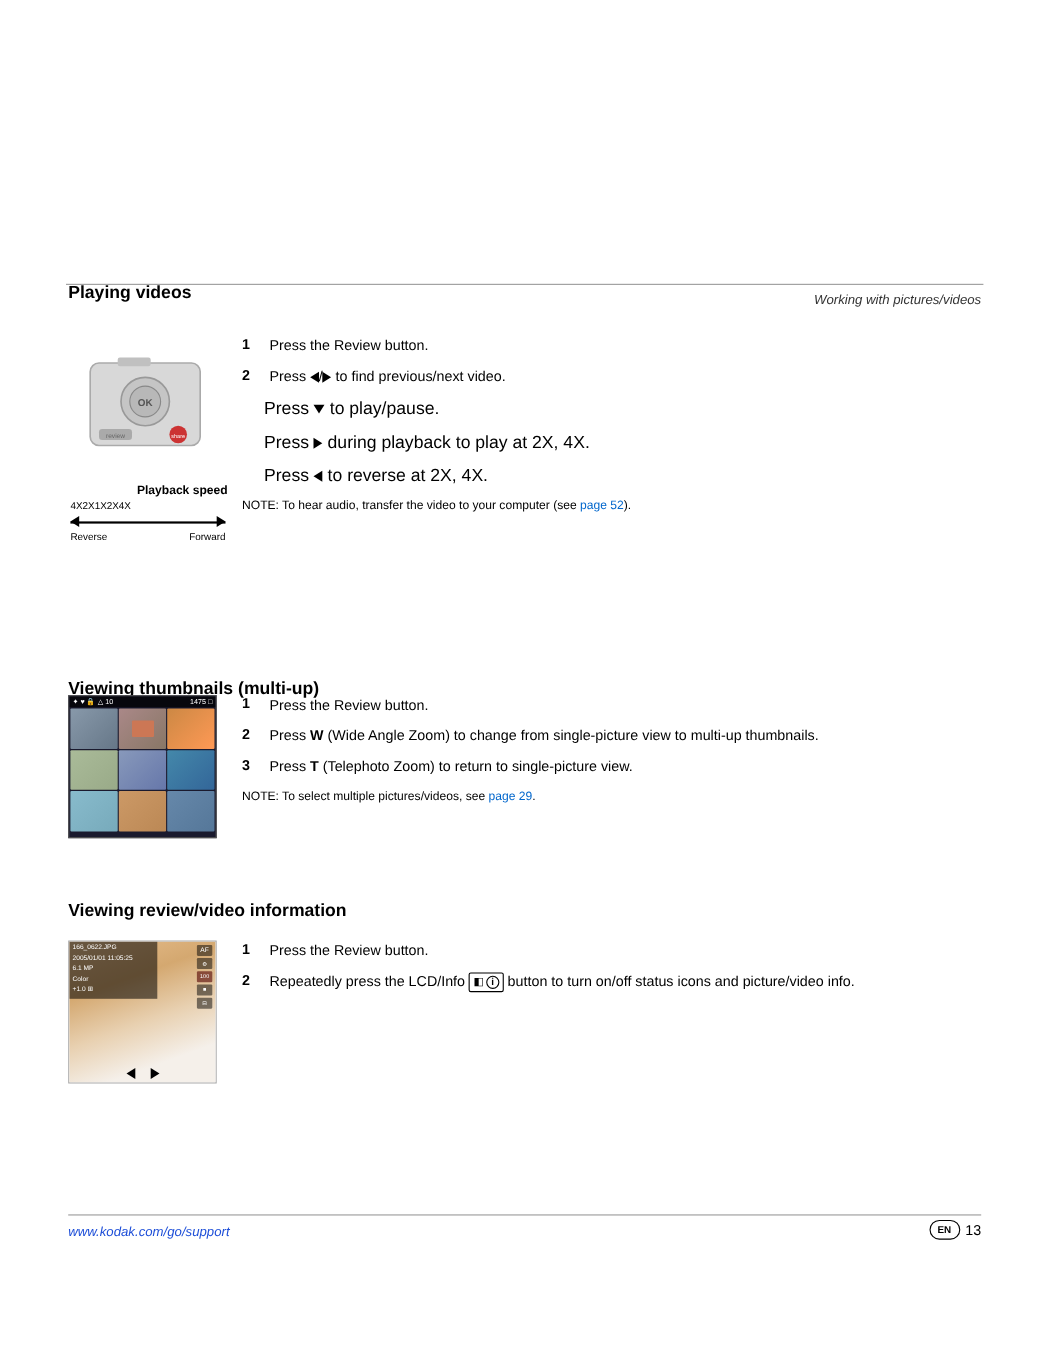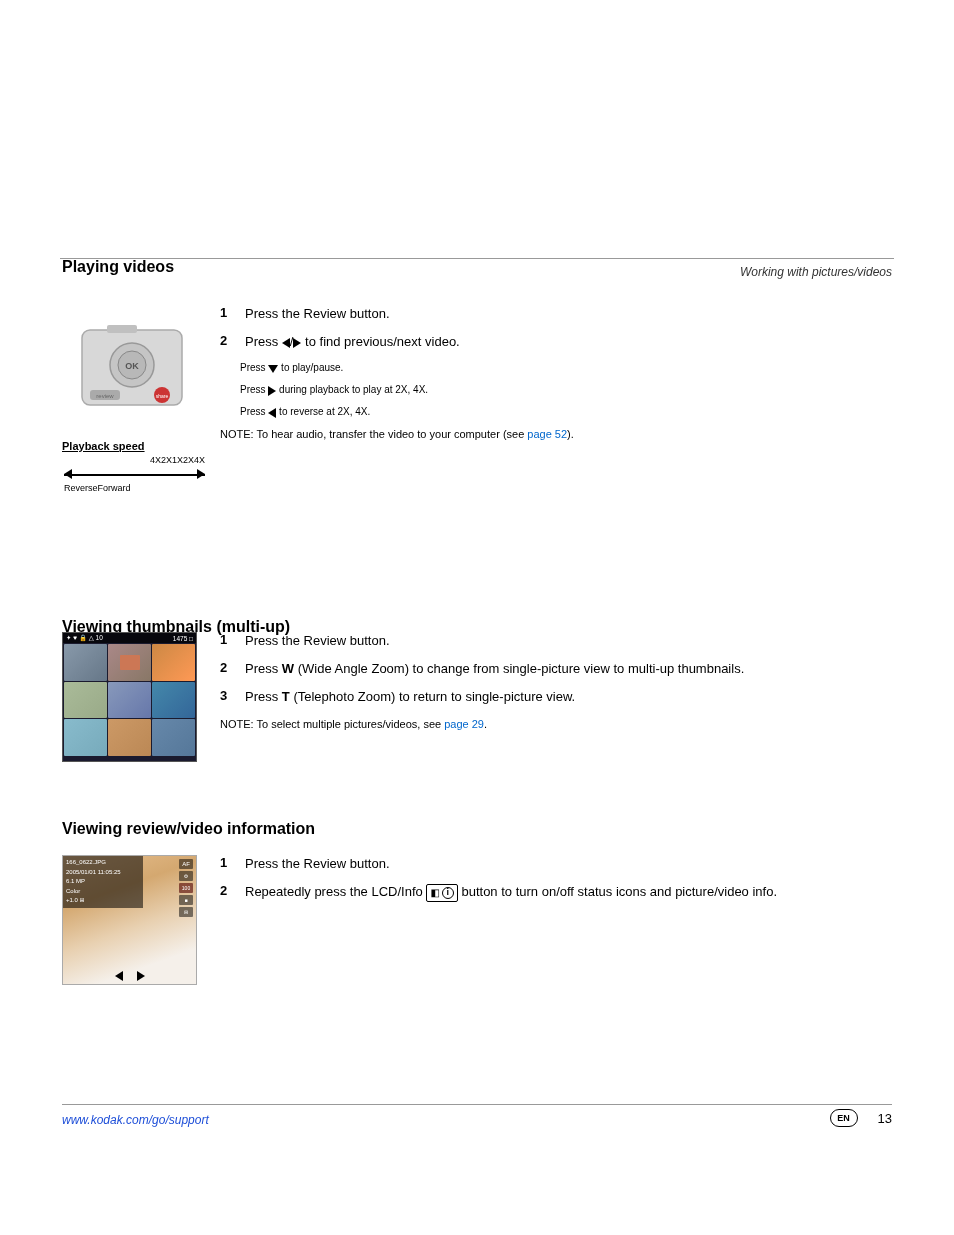--- a/index.html
+++ b/index.html
@@ -57,32 +57,30 @@
     .playback-speed-container {
       position: absolute;
       top: 440px;
       left: 62px;
       width: 145px;
     }
 
     .playback-speed-label {
       font-size: 11px;
       font-weight: bold;
-      text-align: left;
+      text-align: right;
       margin-bottom: 3px;
-      text-decoration: underline;
     }
 
     .speed-scale {
       display: flex;
-      justify-content: flex-end;
+      justify-content: flex-start;
       font-size: 9px;
       margin-bottom: 2px;
       padding: 0 2px;
-      margin-left: 43px;
     }
 
     .speed-arrow-container {
       position: relative;
       height: 14px;
       margin: 0 2px;
     }
 
     .speed-arrow-line {
       position: absolute;
@@ -110,20 +108,21 @@
       right: 0;
       width: 0;
       height: 0;
       border-top: 5px solid transparent;
       border-bottom: 5px solid transparent;
       border-left: 8px solid #000;
     }
 
     .speed-labels {
       display: flex;
+      justify-content: space-between;
       font-size: 9px;
       margin-top: 2px;
       padding: 0 2px;
     }
 
     
     .instructions-col {
       position: absolute;
       top: 305px;
       left: 220px;
@@ -179,21 +178,21 @@
       height: 0;
       border-left: 5px solid transparent;
       border-right: 5px solid transparent;
       border-top: 8px solid #000;
       vertical-align: middle;
     }
 
     .sub-instruction {
       margin-left: 20px;
       margin-bottom: 8px;
-      font-size: 10px;
+      font-size: 16px;
       line-height: 1.4;
     }
 
     .note-text {
       font-size: 11px;
       line-height: 1.4;
       margin-top: 5px;
     }
 
     .link-text {
@@ -274,21 +273,21 @@
       color: #1d4ed8;
       font-style: italic;
     }
 
     .footer-page {
       position: absolute;
       bottom: 108px;
       right: 62px;
       display: flex;
       align-items: center;
-      gap: 20px;
+      gap: 5px;
       font-size: 13px;
     }
 
     .en-badge {
       width: 28px;
       height: 18px;
       border: 1.5px solid #000;
       border-radius: 9px;
       display: flex;
       align-items: center;

